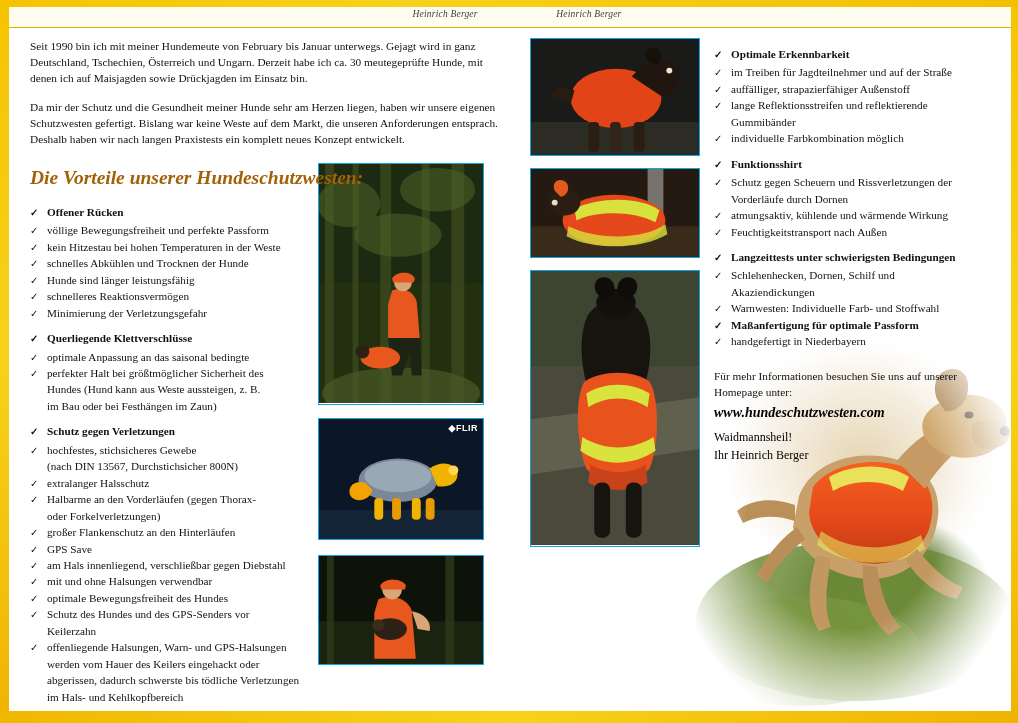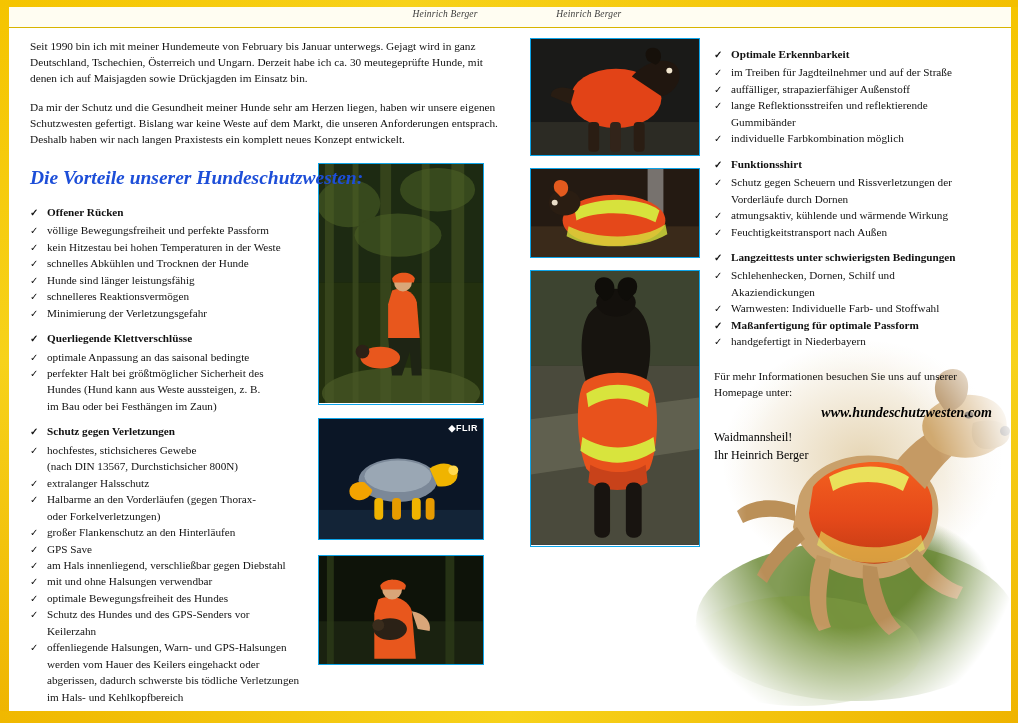--- a/index.html
+++ b/index.html
@@ -80,21 +80,21 @@
     color: #111;
     margin-bottom: 13px;
     text-align: left;
   }
   h1.title {
     font-family: "Liberation Serif", serif;
     font-style: italic;
     font-weight: bold;
     font-size: 19.5px;
     line-height: 1.32;
-    color: #1d4ed8;
+    color: #a16207;
     margin: 18px 0 14px 0;
   }
   ul.list { list-style: none; margin: 0 0 10px 0; padding: 0; }
   ul.list li {
     position: relative;
     padding-left: 17px;
     font-size: 11.2px;
     line-height: 1.38;
     color: #111;
     margin-bottom: 1px;
@@ -111,21 +111,20 @@
   .rightblock ul.list li { font-size: 11.2px; }
 
   .closing { font-size: 11.3px; line-height: 1.45; color: #111; margin-top: 18px; }
   .url {
     font-family: "Liberation Serif", serif;
     font-style: italic;
     font-weight: bold;
     font-size: 14px;
     color: #000;
     margin-top: 3px;
-    text-align: right;
   }
   .sign { margin-top: 4px; font-size: 12px; line-height: 1.5; }
 
   
   .photo {
     position: absolute;
     background: #1d4ed8;
     border: 1px solid #0ea5e9;
     box-shadow: 0 0 0 1px #ffffff inset;
     overflow: hidden;

